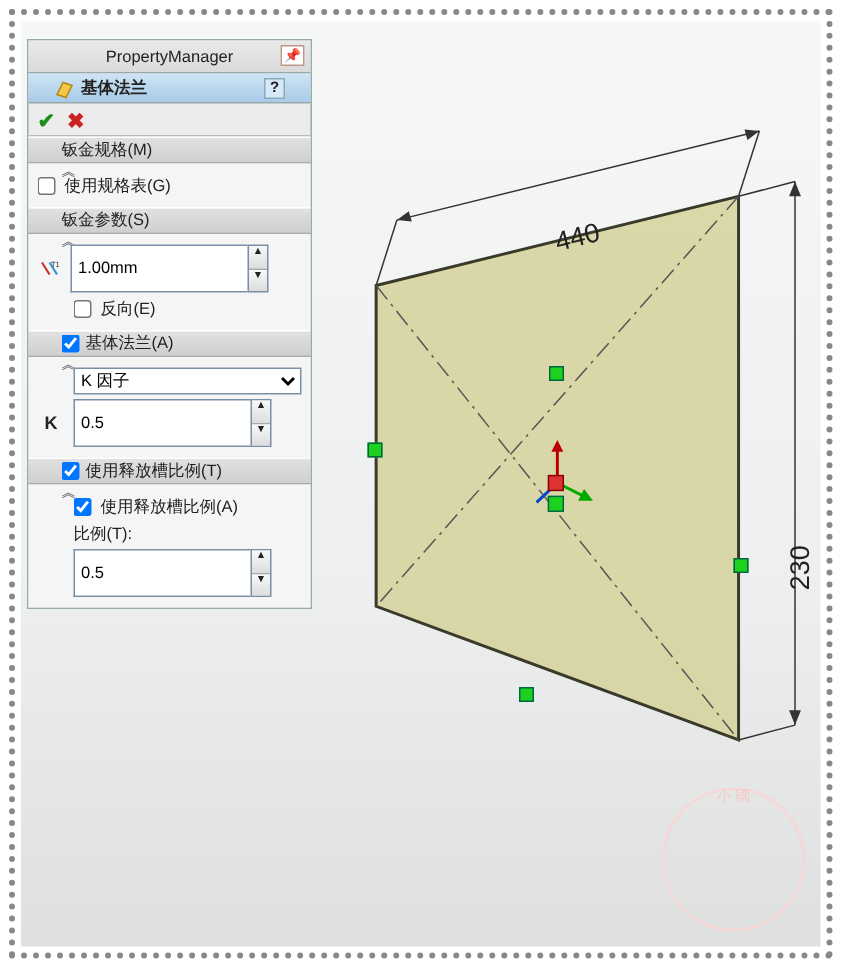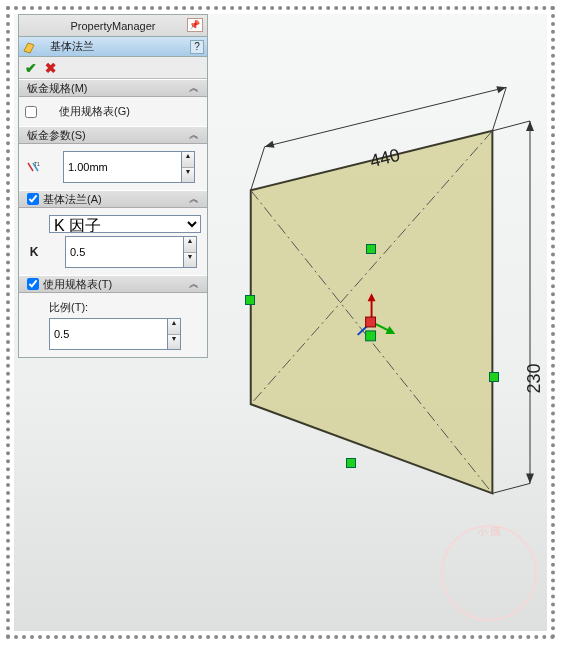--- a/index.html
+++ b/index.html
@@ -4,45 +4,45 @@
 <style>
 * { box-sizing: border-box; margin: 0; padding: 0; font-family: "Microsoft YaHei", Arial, sans-serif; }
 body { width: 561px; height: 645px; background: #fff; position: relative; overflow: hidden; }
 
 
 .stamp-border { position: absolute; inset: 6px; border: 4px dotted #888; pointer-events: none; }
 
 .viewport { position: absolute; left: 14px; top: 14px; right: 14px; bottom: 14px; background: linear-gradient(#f6f7f7, #eef0f0 60%, #dedfdf); }
 
 
-.panel { position: absolute; left: 4px; top: 0; width: 190px; background: #ececec; border: 1px solid #9aa; font-size: 11px; color: #222; }
+.panel { position: absolute; left: 4px; top: 12px; width: 190px; background: #ececec; border: 1px solid #9aa; font-size: 11px; color: #222; }
 .pm-header { display: flex; align-items: center; justify-content: center; height: 22px; background: linear-gradient(#e9e9e9,#dadada); border-bottom: 1px solid #9aa; position: relative; }
 .pm-header span.title { font-weight: normal; font-size: 11px; }
 .pm-pin { position: absolute; right: 4px; top: 3px; width: 16px; height: 14px; border: 1px solid #b98; background: #fff; display: flex; align-items: center; justify-content: center; font-size: 9px; color: #c55; cursor: pointer; }
 
-.feature-bar { display: flex; align-items: center; height: 20px; background: linear-gradient(#cfe4f5,#a8cbe8); border-bottom: 1px solid #9aa; padding: 0 3px; gap: 14px; position: relative; }
+.feature-bar { display: flex; align-items: center; height: 20px; background: linear-gradient(#cfe4f5,#a8cbe8); border-bottom: 1px solid #9aa; padding: 0 17px; gap: 4px; position: relative; font-weight: bold; }
 .feature-bar .ic { width: 14px; height: 14px; display: inline-flex; align-items: center; justify-content: center; font-size: 11px; }
 .feature-bar .name { flex: 1; font-size: 11px; }
 .feature-bar .help { width: 14px; height: 14px; background: #d7e9f7; border: 1px solid #8ab; text-align: center; line-height: 12px; font-size: 10px; cursor: pointer; }
 
 .ok-row { display: flex; align-items: center; gap: 8px; height: 22px; padding: 0 6px; border-bottom: 1px solid #bbb; }
 .ok-row .chk { color: #1a8f1a; font-size: 14px; font-weight: bold; cursor: pointer; }
 .ok-row .x { color: #c22; font-size: 14px; font-weight: bold; cursor: pointer; }
 
-.section-head { display: flex; align-items: center; justify-content: space-between; height: 18px; padding: 0 8px; background: linear-gradient(#e1e1e1,#cfcfcf); border-top: 1px solid #fff; border-bottom: 1px solid #aaa; font-size: 11px; cursor: pointer; }
+.section-head { display: flex; justify-content: space-between; height: 18px; padding: 0 22px; background: linear-gradient(#e1e1e1,#cfcfcf); border-top: 1px solid #fff; border-bottom: 1px solid #aaa; font-size: 11px; cursor: pointer; flex-direction: column; }
 .chev { font-size: 10px; color: #445; }
 
 .section-body { padding: 4px 6px; background: #f5f5f5; }
-.row { display: flex; align-items: center; gap: 22px; margin: 3px 0; }
+.row { display: flex; align-items: center; gap: 6px; margin: 3px 0; }
 .row label { font-size: 11px; }
 .indent { padding-left: 24px; }
 
 input[type=checkbox] { width: 12px; height: 12px; }
 input[type=text] { border: 1px solid #7a8fa6; height: 18px; padding: 15px 4px; font-size: 11px; width: 100%; background: #fff; }
-select { border: 1px solid #7a8fa6; height: 18px; font-size: 16px; width: 100%; background: #fff; }
+select { border: 1px solid #7a8fa6; height: 18px; font-size: 11px; width: 100%; background: #fff; }
 
 .spin-wrap { display: flex; align-items: stretch; width: 132px; }
 .spin-wrap input { flex: 1; border-right: none; }
 .spin-btns { display: flex; flex-direction: column; width: 14px; border: 1px solid #7a8fa6; }
 .spin-btns div { flex: 1; background: linear-gradient(#f8f8f8,#ddd); text-align: center; font-size: 7px; line-height: 8px; cursor: pointer; border-bottom: 1px solid #aaa; }
 .spin-btns div:last-child { border-bottom: none; }
 
 .ic-thick { width: 16px; height: 14px; position: relative; }
 .ic-thick svg { width: 16px; height: 14px; }
 
@@ -107,20 +107,24 @@
             </svg>
         </span>
         <div class="spin-wrap">
           <input type="text" value="1.00mm" style="">
           <div class="spin-btns">
               <div>▲</div>
               <div>▼</div>
             </div>
         </div>
       </div>
+      <div class="row indent">
+        <input type="checkbox" style="">
+        <label>反向(E)</label>
+      </div>
     </div>
 
     <div class="section-head">
       <span style="display:flex;align-items:center;gap:4px">
         <input type="checkbox" checked="" style="">
         <span>基体法兰(A)</span>
       </span>
       <span class="chev">︽</span>
     </div>
     <div class="section-body">
@@ -137,25 +141,29 @@
               <div>▲</div>
               <div>▼</div>
             </div>
         </div>
       </div>
     </div>
 
     <div class="section-head">
       <span style="display:flex;align-items:center;gap:4px">
         <input type="checkbox" checked="" style="">
-        <span>使用规格表(T)</span>
+        <span>使用释放槽比例(T)</span>
       </span>
       <span class="chev">︽</span>
     </div>
     <div class="section-body">
+      <div class="row indent">
+        <input type="checkbox" checked="" style="">
+        <label>使用释放槽比例(A)</label>
+      </div>
       <div class="row indent">
         <label>比例(T):</label>
       </div>
       <div class="row indent">
         <div class="spin-wrap">
           <input type="text" value="0.5" style="">
           <div class="spin-btns">
               <div>▲</div>
               <div>▼</div>
             </div>

